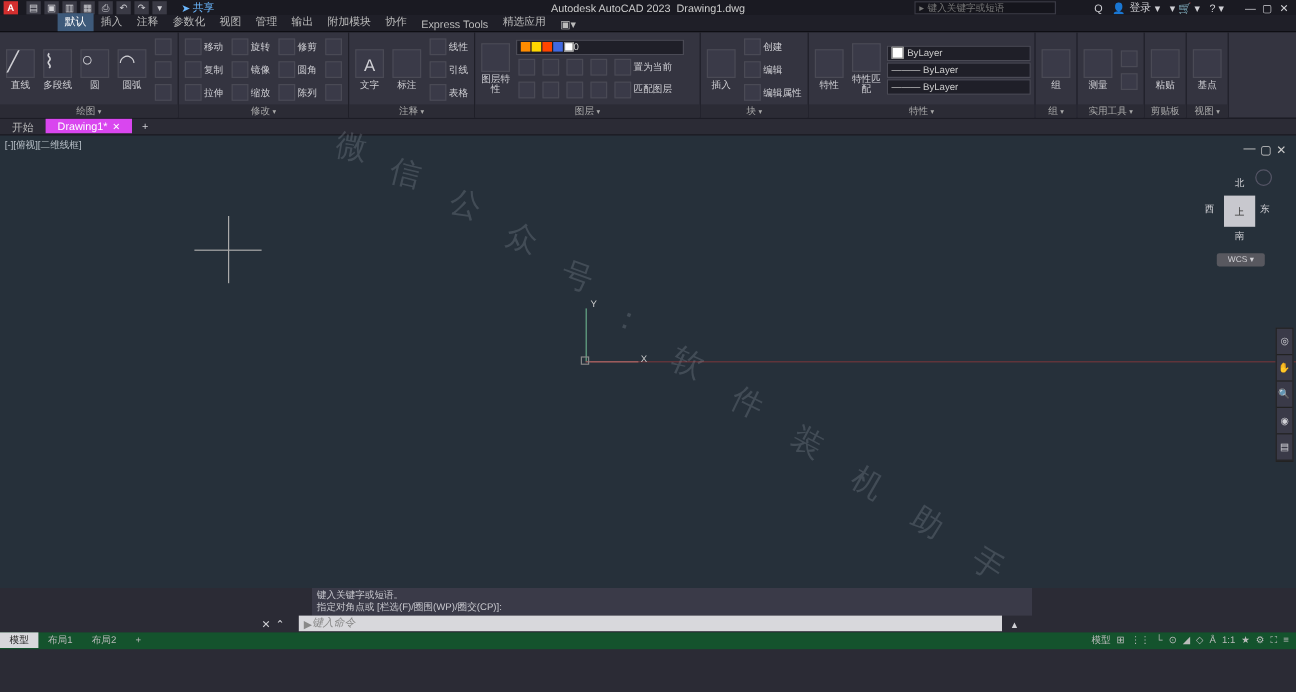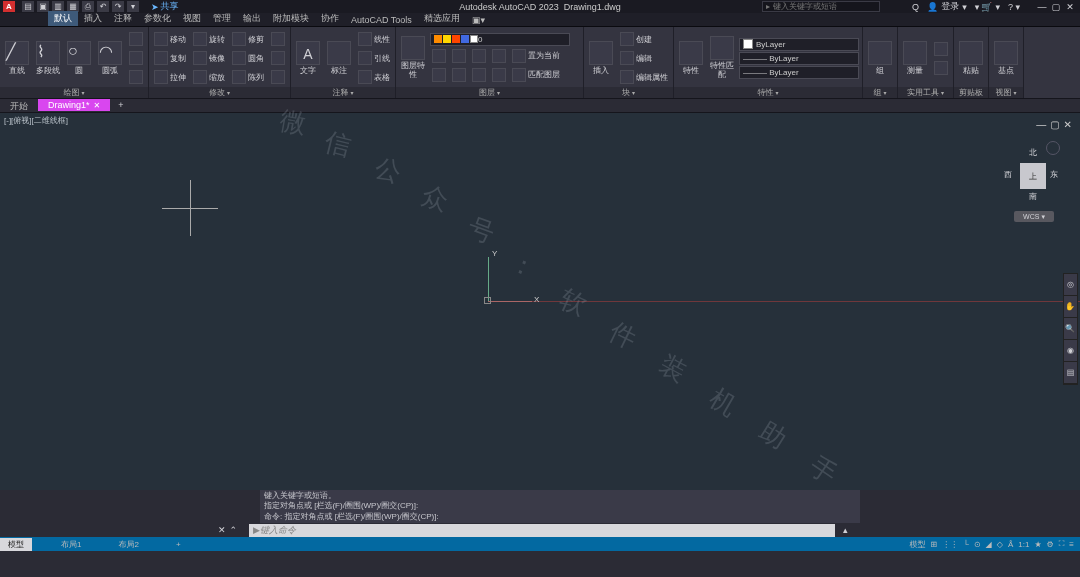--- a/index.html
+++ b/index.html
@@ -77,21 +77,21 @@
 .wm { position: absolute; font-size: 26px; color: rgba(150,160,170,0.25); font-family: "KaiTi", serif; pointer-events: none; }
 
 
 .cmd-area { background: #2b2b35; }
 .cmd-hist { background: #3a3a48; font-size: 8px; color: #c8c8ce; padding: 1px 4px; line-height: 1.3; width: 600px; margin-left: 260px; }
 .cmd-line { height: 14px; display: flex; align-items: center; gap: 4px; }
 .cmd-icons { display: flex; gap: 4px; padding: 0 8px; font-size: 9px; margin-left: 210px; }
 .cmd-input { flex: 1; max-width: 586px; height: 13px; background: #d8d8dc; color: #888; font-size: 9px; padding: 0 4px; display: flex; align-items: center; }
 
 
-.status { height: 14px; background: #0369a1; display: flex; align-items: center; font-size: 8px; color: #bbb; gap: 21px; }
+.status { height: 14px; background: #14532d; display: flex; align-items: center; font-size: 8px; color: #bbb; }
 .layout-tab { padding: 1px 8px; cursor: pointer; }
 .layout-tab.active { background: #d8d8dc; color: #222; }
 .status-right { margin-left: auto; display: flex; align-items: center; gap: 5px; padding-right: 6px; }
 .status-right span { cursor: pointer; }
 </style>
 </head>
 <body>
 
 <div class="titlebar">
   <div class="logo">A</div>
@@ -136,21 +136,21 @@
 <div class="menu-row">
   <div class="menu-tab active">默认</div>
   <div class="menu-tab">插入</div>
   <div class="menu-tab">注释</div>
   <div class="menu-tab">参数化</div>
   <div class="menu-tab">视图</div>
   <div class="menu-tab">管理</div>
   <div class="menu-tab">输出</div>
   <div class="menu-tab">附加模块</div>
   <div class="menu-tab">协作</div>
-  <div class="menu-tab">AutoCAD Tools</div>
+  <div class="menu-tab">Express Tools</div>
   <div class="menu-tab">精选应用</div>
   <div class="menu-tab">▣▾</div>
 </div>
 
 <div class="ribbon">
   <div class="panel">
     <div class="panel-body">
       <div class="btn-big">
           <div class="ico">╱</div>
           <div class="lbl">直线</div>
@@ -504,21 +504,20 @@
   <div class="wm" style="left:660px;top:238px;transform:rotate(28deg)">装</div>
   <div class="wm" style="left:710px;top:272px;transform:rotate(30deg)">机</div>
   <div class="wm" style="left:760px;top:305px;transform:rotate(32deg)">助</div>
   <div class="wm" style="left:810px;top:340px;transform:rotate(34deg)">手</div>
 </div>
 
 <div class="cmd-area">
   <div class="cmd-hist">
     <div>键入关键字或短语。</div>
     <div>指定对角点或 [栏选(F)/圈围(WP)/圈交(CP)]:</div>
-    <div>命令: 指定对角点或 [栏选(F)/圈围(WP)/圈交(CP)]:</div>
   </div>
   <div class="cmd-line">
     <div class="cmd-icons">
       <span>✕</span>
       <span>⌃</span>
     </div>
     <div class="cmd-input">▶ <span style="font-style:italic">键入命令</span></div>
     <span style="margin-left:4px;font-size:9px">▴</span>
   </div>
 </div>

